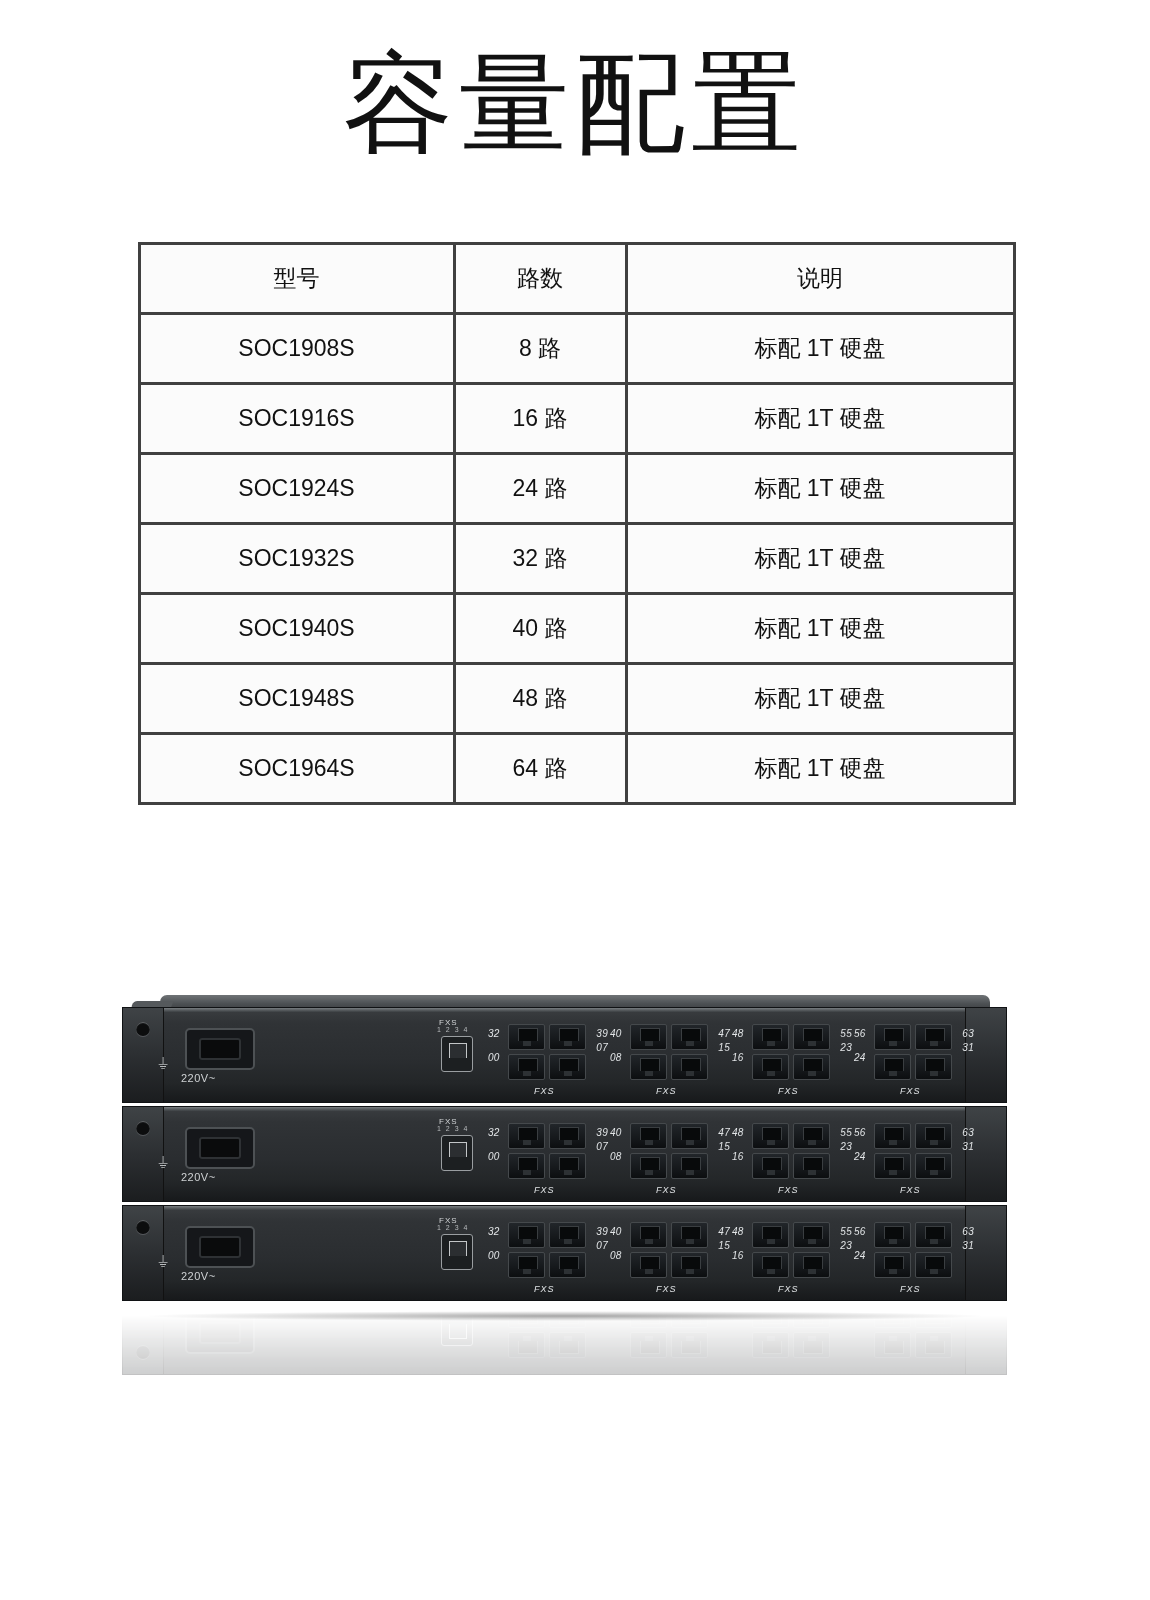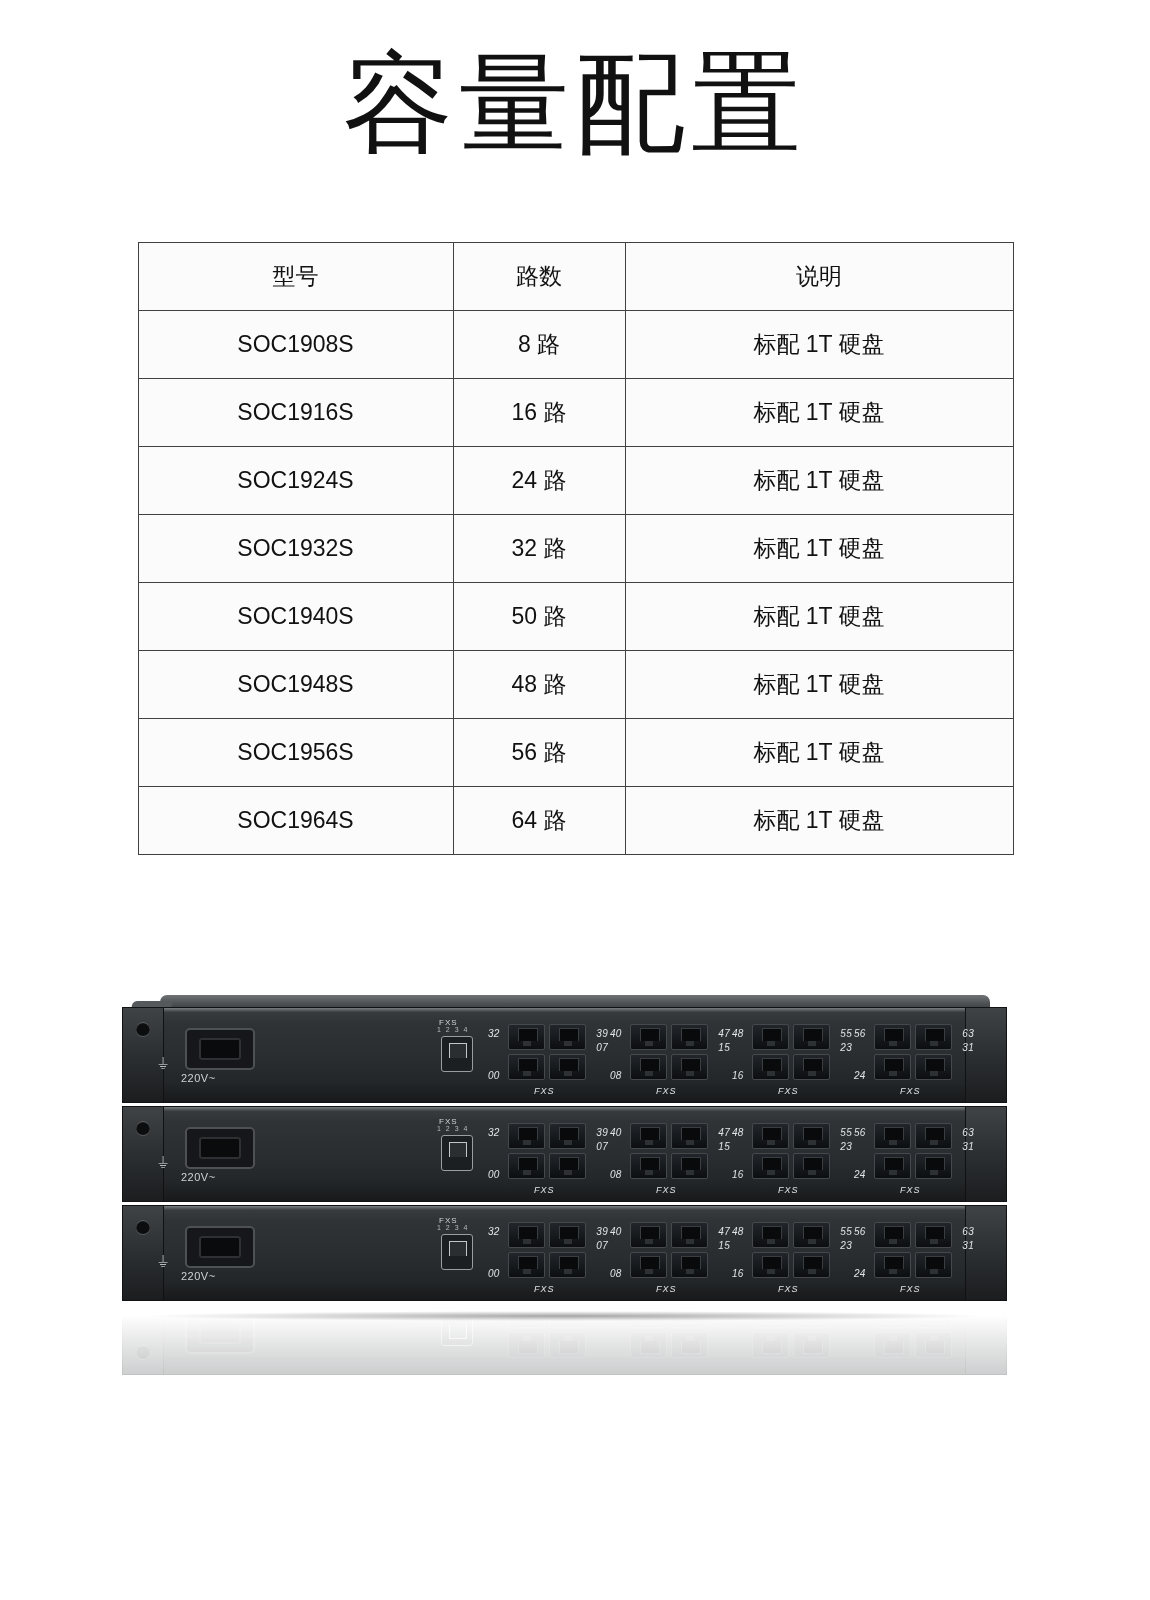--- a/index.html
+++ b/index.html
@@ -34,21 +34,21 @@
     width: 875px;
   }
   table.spec-table {
     border-collapse: collapse;
     width: 100%;
     table-layout: fixed;
     background: #fbfbfb;
   }
   table.spec-table th,
   table.spec-table td {
-    border: 1px solid #404040;
+    border: 3px solid #404040;
     height: 67px;
     text-align: center;
     vertical-align: middle;
     font-size: 23px;
     font-weight: 400;
     color: #111;
     padding: 0 6px;
     background: #fbfbfb;
   }
   table.spec-table col.c1 { width: 315px; }
@@ -250,21 +250,21 @@
     background: #2d3134;
   }
   .pnum {
     position: absolute;
     font-size: 10px;
     color: #e2e5e7;
     letter-spacing: 0.3px;
   }
   .pnum.l-top { left: -20px; top: 4px; }
   .pnum.r-top { right: -22px; top: 4px; }
-  .pnum.l-bot { left: -20px; top: 46px; }
+  .pnum.l-bot { left: -20px; top: 28px; }
   .pnum.r-bot { right: -22px; top: 18px; }
   .fxs-label {
     position: absolute;
     left: 26px;
     top: 62px;
     font-size: 9px;
     color: #dfe2e4;
     letter-spacing: 1px;
   }
 
@@ -328,31 +328,26 @@
         <td>24 路</td>
         <td>标配 1T  硬盘</td>
       </tr>
       <tr>
         <td>SOC1932S</td>
         <td>32 路</td>
         <td>标配 1T  硬盘</td>
       </tr>
       <tr>
         <td>SOC1940S</td>
-        <td>50 路</td>
+        <td>40 路</td>
         <td>标配 1T  硬盘</td>
       </tr>
       <tr>
         <td>SOC1948S</td>
         <td>48 路</td>
-        <td>标配 1T  硬盘</td>
-      </tr>
-      <tr>
-        <td>SOC1956S</td>
-        <td>56 路</td>
         <td>标配 1T  硬盘</td>
       </tr>
       <tr>
         <td>SOC1964S</td>
         <td>64 路</td>
         <td>标配 1T  硬盘</td>
       </tr>
     </tbody>
   </table>
 </div>

